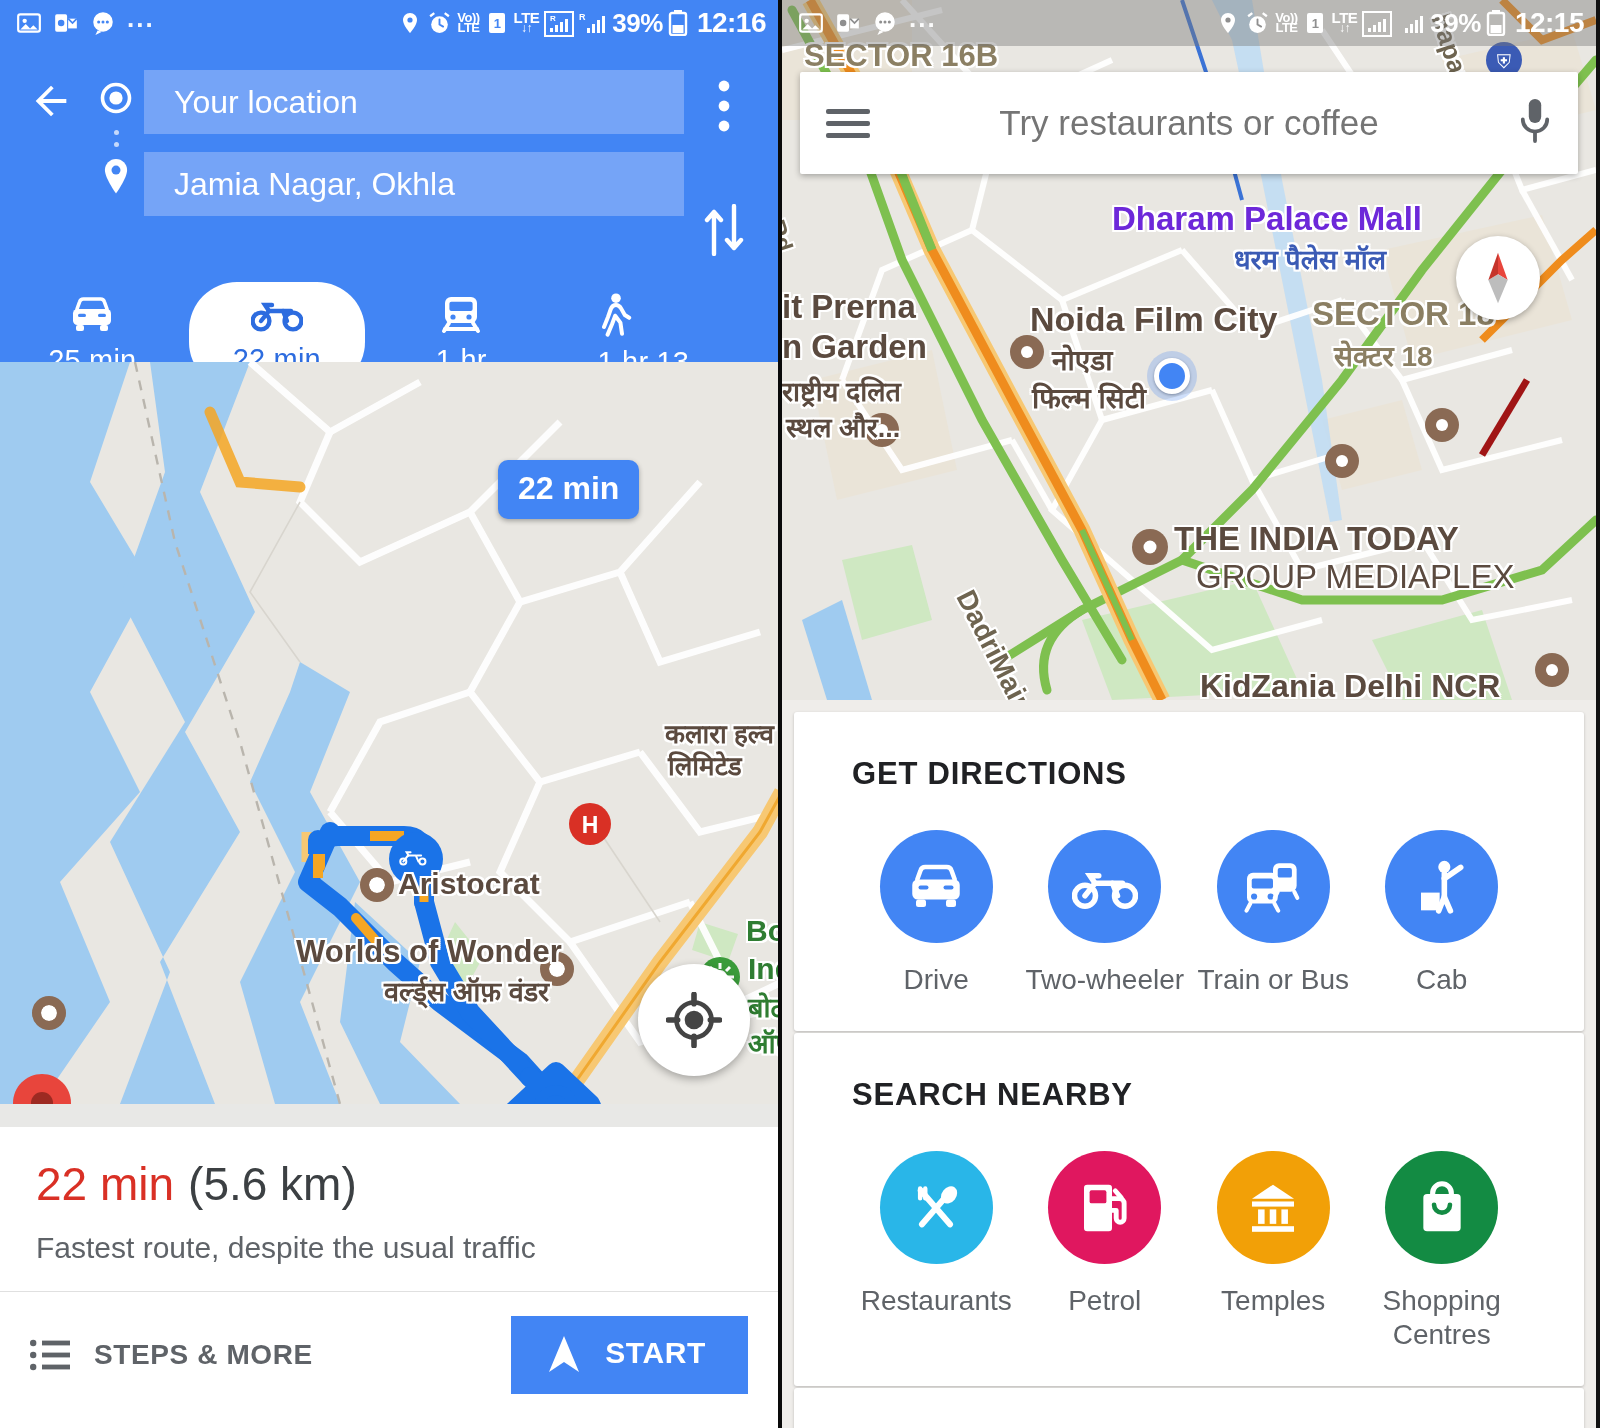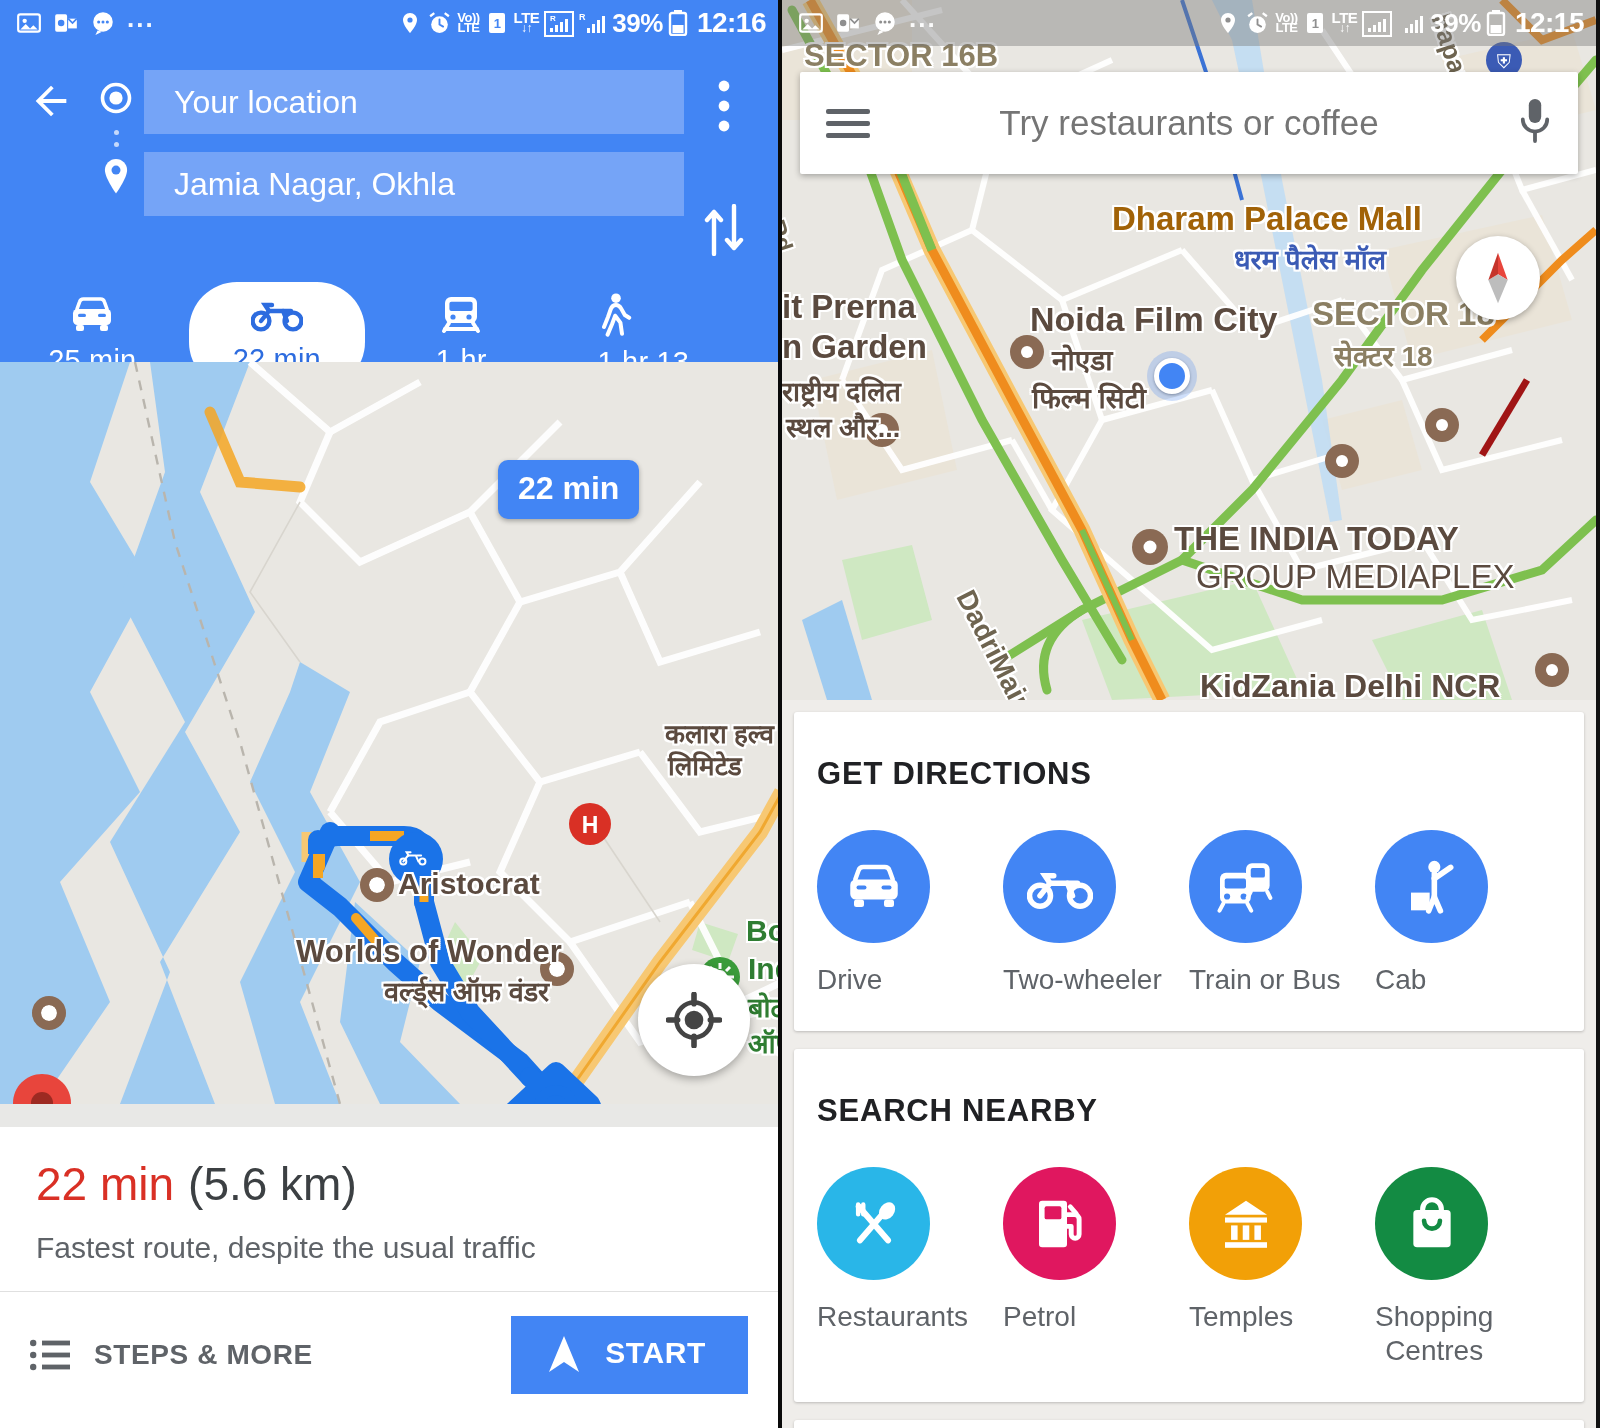--- a/index.html
+++ b/index.html
@@ -171,30 +171,30 @@
     background:#4285f4; border:5px solid #fff;
     box-shadow: 0 0 0 7px rgba(66,133,244,.25), 0 1px 3px rgba(0,0,0,.4);
   }
   .cards {
     position:absolute; left:0; right:0; top: 700px; bottom:0;
     background:#efedea; padding: 12px 12px 0;
   }
   .card {
     background:#fff; border-radius:3px;
     box-shadow: 0 1px 3px rgba(0,0,0,.22);
-    margin-bottom: 18px;
-    padding: 44px 23px 34px;
+    margin-bottom: 2px;
+    padding: 44px 58px 34px;
   }
   .card-title {
     font-size: 31px; font-weight:bold; color:#202124;
     letter-spacing: .8px; margin-bottom: 38px;
   }
   .shortcuts { display:flex; }
   .shortcut {
-    flex:1; display:flex; flex-direction:column; align-items:flex-start; cursor:pointer;
+    flex:1; display:flex; flex-direction:column; align-items:center; cursor:pointer;
   }
   .sc-circle {
     width: 113px; height:113px; border-radius:50%;
     display:flex; align-items:center; justify-content:center;
   }
   .sc-label {
     margin-top: 20px; color:#5f6368; font-size: 28px;
     text-align:center; line-height: 1.22;
   }
   .card.stub { height: 120px; padding: 0; margin-bottom: 0;}
@@ -612,21 +612,21 @@
             <circle cx="660" cy="425" r="6" fill="#fff"></circle>
           <circle cx="560" cy="461" r="17" fill="#8a6a54"></circle>
             <circle cx="560" cy="461" r="6" fill="#fff"></circle>
           <circle cx="770" cy="670" r="17" fill="#8a6a54"></circle>
             <circle cx="770" cy="670" r="6" fill="#fff"></circle>
         </g>
       </svg>
 
       <div id="right-map-labels">
           <div class="map-label" style="left: 22px; top: 38px; font-size: 31px; color: rgb(139, 127, 99); font-weight: bold;">SECTOR 16B</div>
-          <div class="map-label" style="left: 330px; top: 200px; font-size: 33px; color: #a16207; font-weight: bold;">Dharam Palace Mall</div>
+          <div class="map-label" style="left: 330px; top: 200px; font-size: 33px; color: #6d28d9; font-weight: bold;">Dharam Palace Mall</div>
           <div class="map-label" style="left: 452px; top: 240px; font-size: 27px; color: rgb(59, 91, 181); font-weight: bold;">धरम पैलेस मॉल</div>
           <div class="map-label" style="left: 0px; top: 288px; font-size: 33px; color: rgb(91, 74, 63); font-weight: bold;">it Prerna</div>
           <div class="map-label" style="left: 0px; top: 328px; font-size: 33px; color: rgb(91, 74, 63); font-weight: bold;">n Garden</div>
           <div class="map-label" style="left: 0px; top: 372px; font-size: 27px; color: rgb(91, 74, 63); font-weight: bold;">राष्ट्रीय दलित</div>
           <div class="map-label" style="left: 4px; top: 408px; font-size: 27px; color: rgb(91, 74, 63); font-weight: bold;">स्थल और...</div>
           <div class="map-label" style="left: 248px; top: 300px; font-size: 34px; color: rgb(91, 74, 63); font-weight: bold;">Noida Film City</div>
           <div class="map-label" style="left: 270px; top: 340px; font-size: 28px; color: rgb(91, 74, 63); font-weight: bold;">नोएडा</div>
           <div class="map-label" style="left: 250px; top: 378px; font-size: 28px; color: rgb(91, 74, 63); font-weight: bold;">फिल्म सिटी</div>
           <div class="map-label" style="left: 530px; top: 295px; font-size: 33px; color: rgb(139, 127, 99); font-weight: bold;">SECTOR 18</div>
           <div class="map-label" style="left: 552px; top: 336px; font-size: 28px; color: rgb(139, 127, 99); font-weight: bold;">सेक्टर 18</div>

